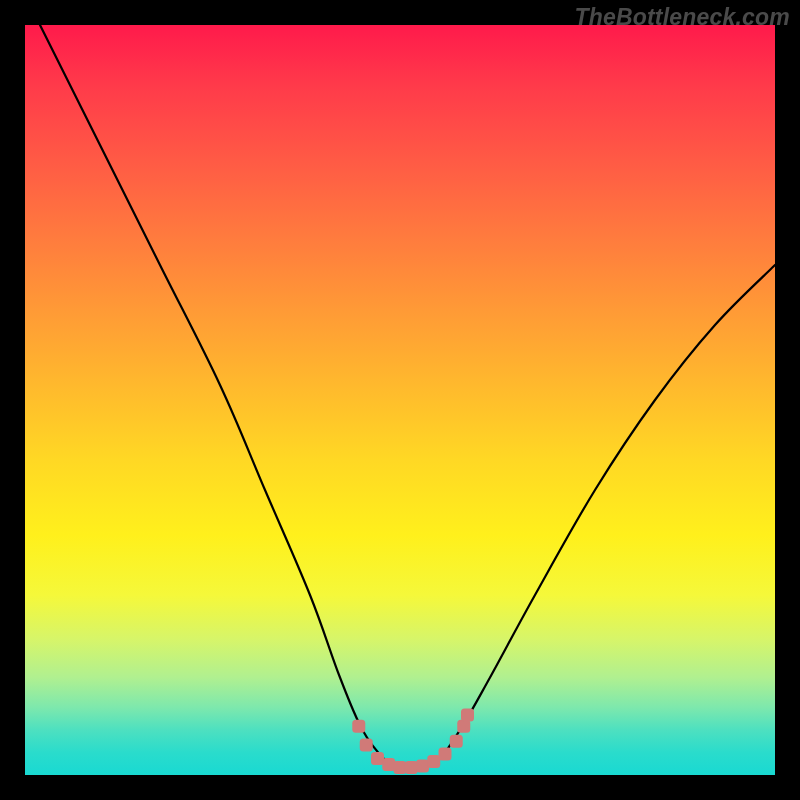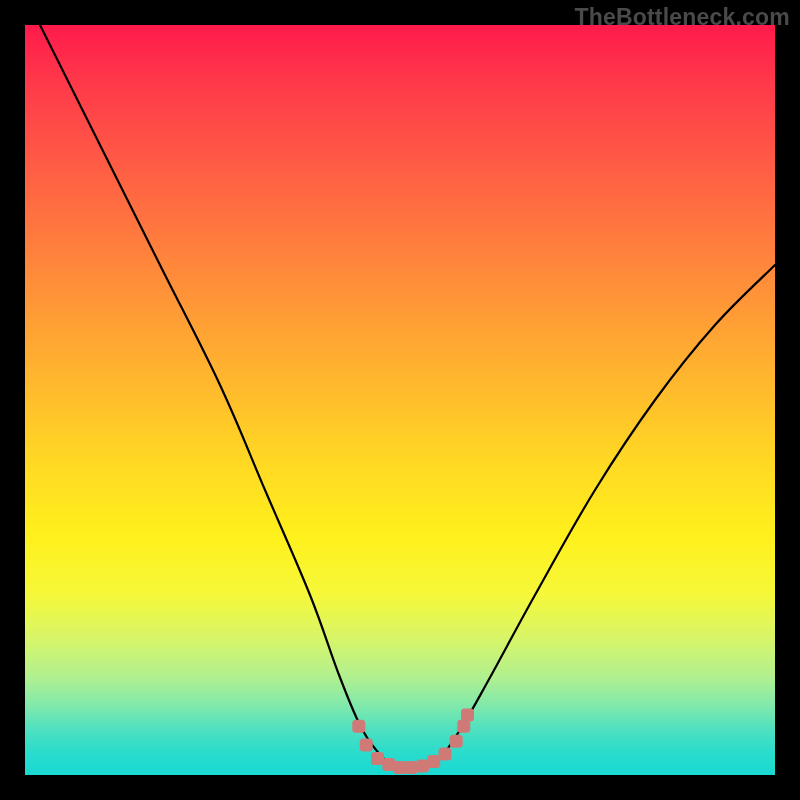--- a/index.html
+++ b/index.html
@@ -9,20 +9,21 @@
     height: 800px;
     overflow: hidden;
     background: #000;
     font-family: Arial, Helvetica, sans-serif;
   }
   .frame {
     position: relative;
     width: 800px;
     height: 568px;
     background: #000;
+    font-style: italic;
   }
   .plot-area {
     position: absolute;
     left: 25px;
     top: 25px;
     width: 750px;
     height: 750px;
     
     background: linear-gradient(to bottom,
       #ff1a4b 0%,

